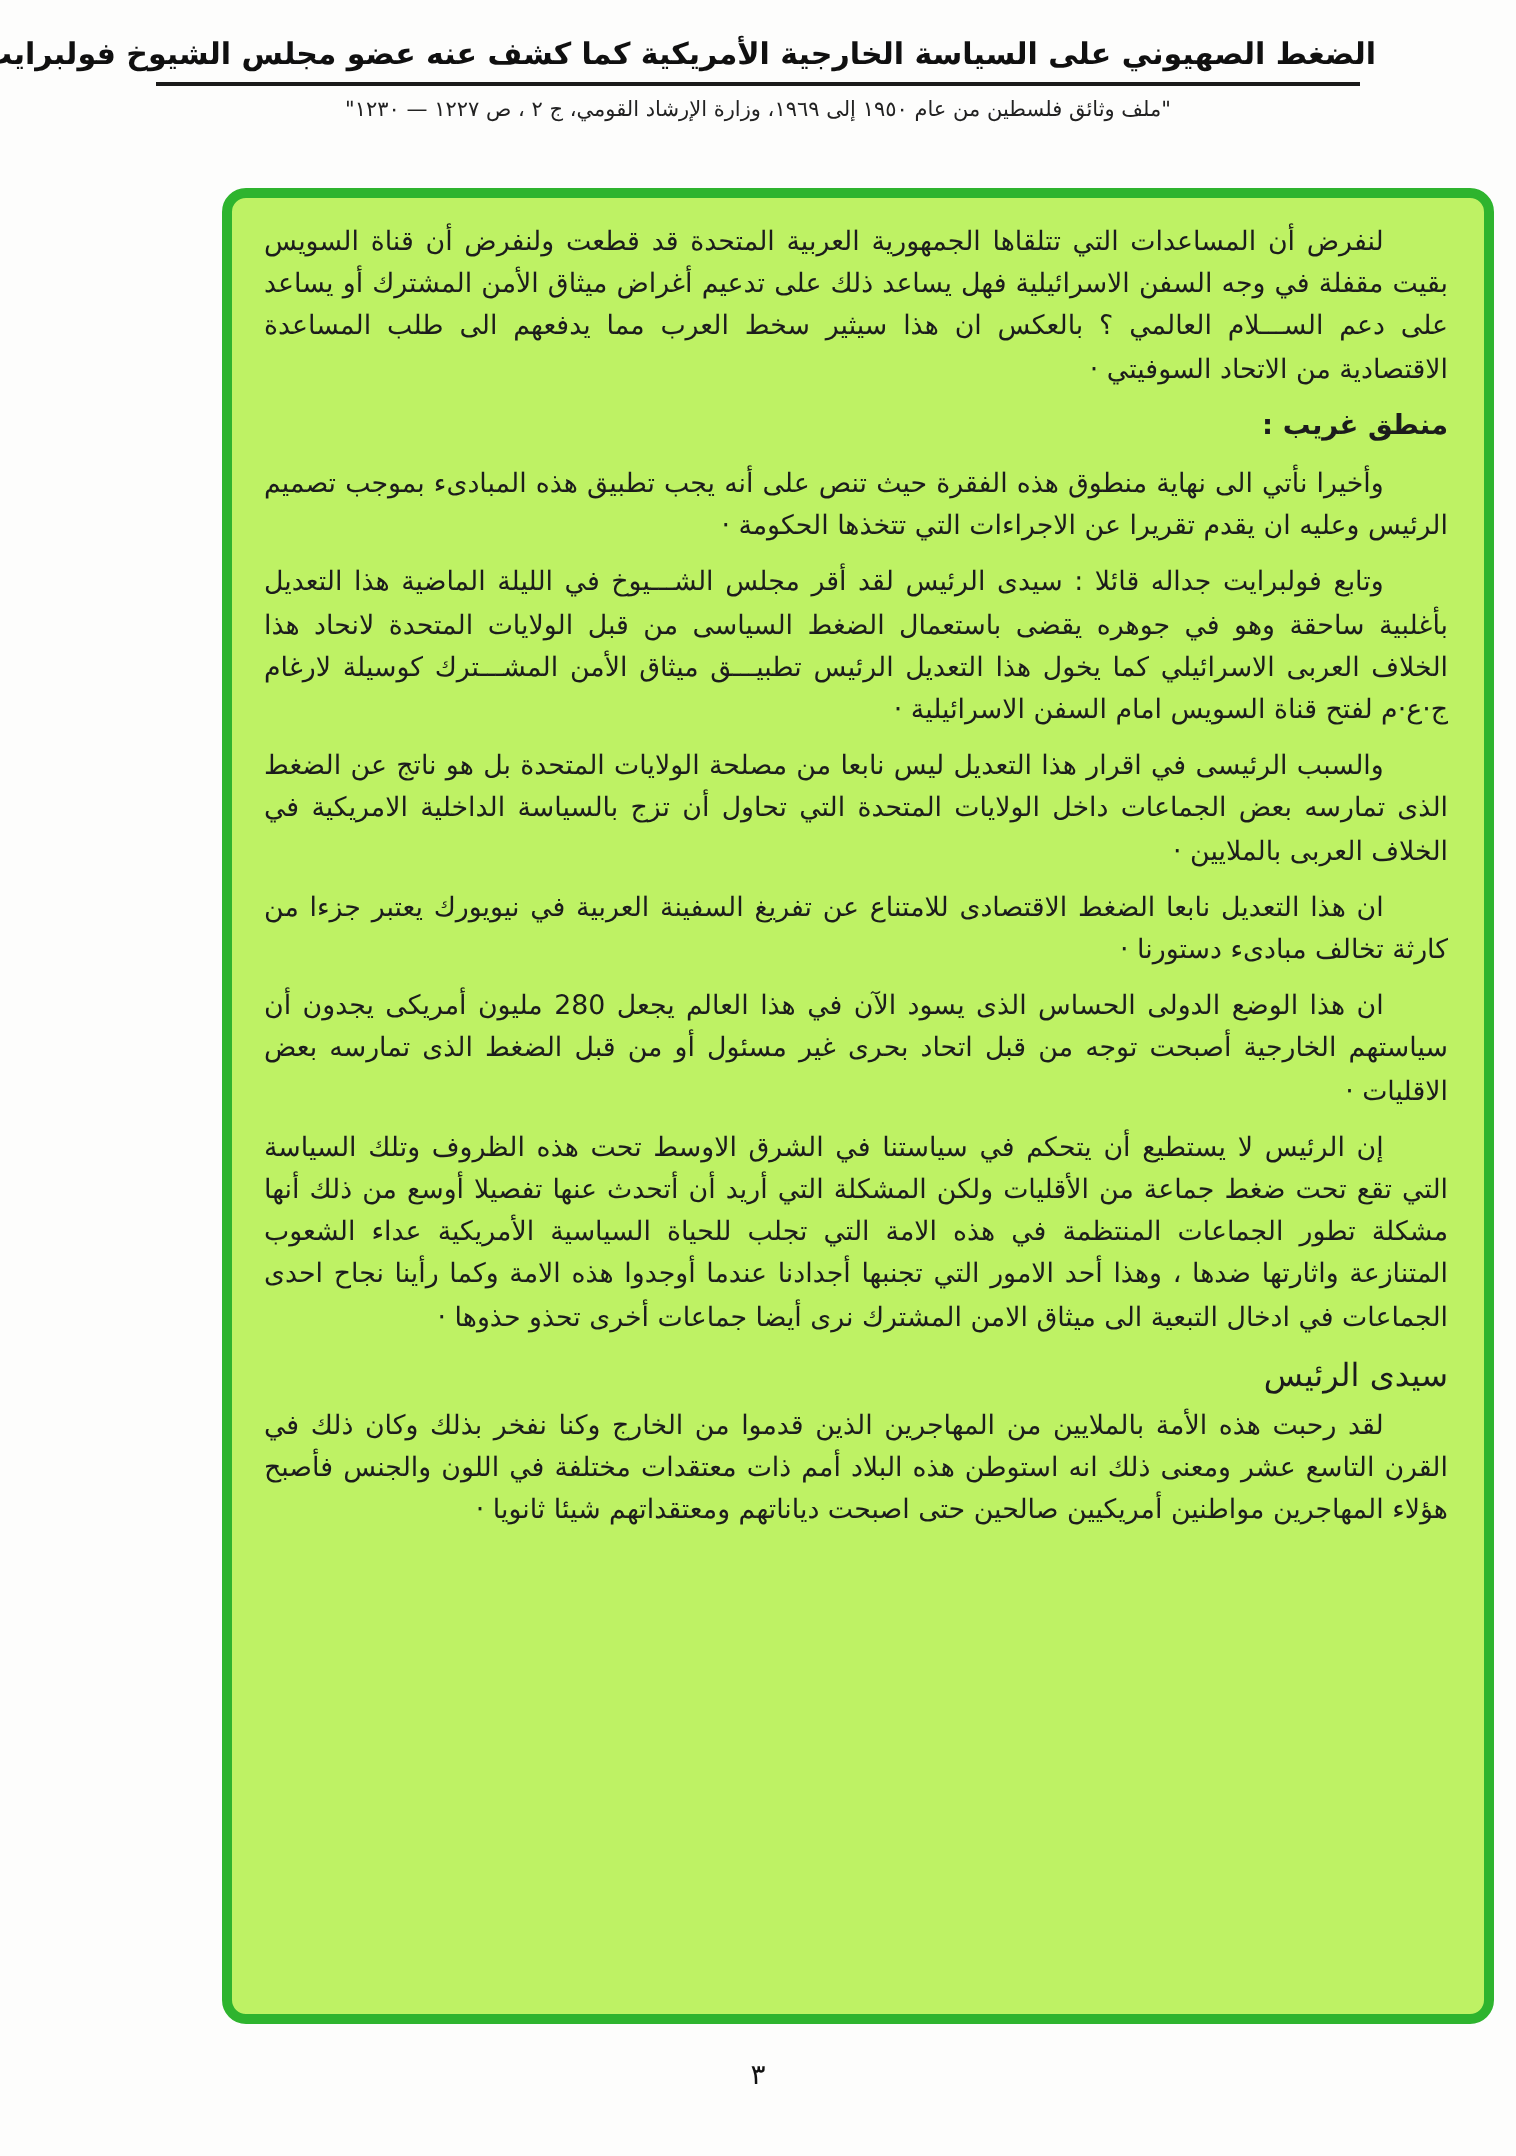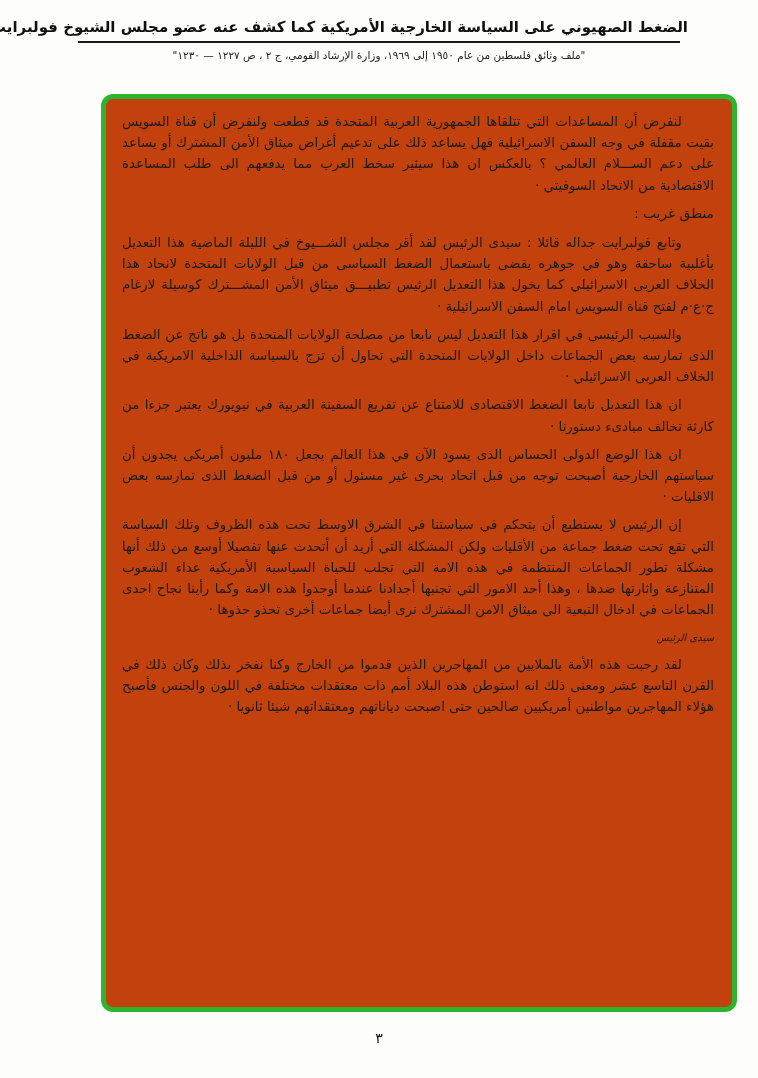--- a/index.html
+++ b/index.html
@@ -37,49 +37,48 @@
     margin: 3px 8px 5px 8px;
   }
   .doc-subtitle {
     font-size: 10.5px;
     color: #222222;
     line-height: 14px;
   }
   
   .content-frame {
     position: absolute;
-    left: 101px; top: 94px;
+    left: 111px; top: 94px;
     width: 636px; height: 918px;
     border: 5px solid #2eb42e;
     border-radius: 12px;
     padding: 12px 18px 8px 16px;
-    background: #c2410c;
+    background: #bef264;
     overflow: hidden;
   }
   .doc-body {
     direction: rtl;
     text-align: justify;
     font-size: 13.4px;
     line-height: 21.2px;
     color: #1c1c1c;
   }
   .doc-body p.paragraph {
     text-indent: 2.4em;
     margin-bottom: 7px;
   }
   .doc-body h2.heading {
     font-size: 13.8px;
-    font-weight: normal;
+    font-weight: bold;
     margin: 5px 0 8px 0;
   }
   .doc-body h2.heading-plain {
-    font-size: 10px;
+    font-size: 16px;
     font-weight: normal;
     margin: 4px 0 5px 0;
-    font-style: italic;
   }
   
   .page-number {
     position: absolute;
     bottom: 32px; left: 0; right: 0;
     text-align: center;
     font-size: 14px;
     color: #111111;
   }
 </style>
@@ -92,24 +91,25 @@
     <div class="doc-title">الضغط الصهيوني على السياسة الخارجية الأمريكية كما كشف عنه عضو مجلس الشيوخ فولبرايت</div>
     <div class="title-rule" style="border-top-color: rgb(26, 26, 26);"></div>
     <div class="doc-subtitle">"ملف وثائق فلسطين من عام ١٩٥٠ إلى ١٩٦٩، وزارة الإرشاد القومي، ج ٢ ، ص ١٢٢٧ — ١٢٣٠"</div>
   </header>
 
   <div class="content-frame" style="border-color: rgb(46, 180, 46);">
     <div class="doc-body">
 
     <p class="paragraph">لنفرض أن المساعدات التي تتلقاها الجمهورية العربية المتحدة قد قطعت ولنفرض أن قناة السويس بقيت مقفلة في وجه السفن الاسرائيلية فهل يساعد ذلك على تدعيم أغراض ميثاق الأمن المشترك أو يساعد على دعم الســـلام العالمي ؟ بالعكس ان هذا سيثير سخط العرب مما يدفعهم الى طلب المساعدة الاقتصادية من الاتحاد السوفيتي ·</p>
         <h2 class="heading">منطق غريب :</h2>
+        <p class="paragraph">وأخيرا نأتي الى نهاية منطوق هذه الفقرة حيث تنص على أنه يجب تطبيق هذه المبادىء بموجب تصميم الرئيس وعليه ان يقدم تقريرا عن الاجراءات التي تتخذها الحكومة ·</p>
         <p class="paragraph">وتابع فولبرايت جداله قائلا : سيدى الرئيس لقد أقر مجلس الشـــيوخ في الليلة الماضية هذا التعديل بأغلبية ساحقة وهو في جوهره يقضى باستعمال الضغط السياسى من قبل الولايات المتحدة لانحاد هذا الخلاف العربى الاسرائيلي كما يخول هذا التعديل الرئيس تطبيـــق ميثاق الأمن المشـــترك كوسيلة لارغام ج·ع·م لفتح قناة السويس امام السفن الاسرائيلية ·</p>
-        <p class="paragraph">والسبب الرئيسى في اقرار هذا التعديل ليس نابعا من مصلحة الولايات المتحدة بل هو ناتج عن الضغط الذى تمارسه بعض الجماعات داخل الولايات المتحدة التي تحاول أن تزج بالسياسة الداخلية الامريكية في الخلاف العربى الاسرائيلي ·</p>
+        <p class="paragraph">والسبب الرئيسى في اقرار هذا التعديل ليس نابعا من مصلحة الولايات المتحدة بل هو ناتج عن الضغط الذى تمارسه بعض الجماعات داخل الولايات المتحدة التي تحاول أن تزج بالسياسة الداخلية الامريكية في الخلاف العربى بالملايين ·</p>
         <p class="paragraph">ان هذا التعديل نابعا الضغط الاقتصادى للامتناع عن تفريغ السفينة العربية في نيويورك يعتبر جزءا من كارثة تخالف مبادىء دستورنا ·</p>
-        <p class="paragraph">ان هذا الوضع الدولى الحساس الذى يسود الآن في هذا العالم يجعل ١٨٠ مليون أمريكى يجدون أن سياستهم الخارجية أصبحت توجه من قبل اتحاد بحرى غير مسئول أو من قبل الضغط الذى تمارسه بعض الاقليات ·</p>
+        <p class="paragraph">ان هذا الوضع الدولى الحساس الذى يسود الآن في هذا العالم يجعل 280 مليون أمريكى يجدون أن سياستهم الخارجية أصبحت توجه من قبل اتحاد بحرى غير مسئول أو من قبل الضغط الذى تمارسه بعض الاقليات ·</p>
         <p class="paragraph">إن الرئيس لا يستطيع أن يتحكم في سياستنا في الشرق الاوسط تحت هذه الظروف وتلك السياسة التي تقع تحت ضغط جماعة من الأقليات ولكن المشكلة التي أريد أن أتحدث عنها تفصيلا أوسع من ذلك أنها مشكلة تطور الجماعات المنتظمة في هذه الامة التي تجلب للحياة السياسية الأمريكية عداء الشعوب المتنازعة واثارتها ضدها ، وهذا أحد الامور التي تجنبها أجدادنا عندما أوجدوا هذه الامة وكما رأينا نجاح احدى الجماعات في ادخال التبعية الى ميثاق الامن المشترك نرى أيضا جماعات أخرى تحذو حذوها ·</p>
         <h2 class="heading-plain">سيدى الرئيس</h2>
         <p class="paragraph">لقد رحبت هذه الأمة بالملايين من المهاجرين الذين قدموا من الخارج وكنا نفخر بذلك وكان ذلك في القرن التاسع عشر ومعنى ذلك انه استوطن هذه البلاد أمم ذات معتقدات مختلفة في اللون والجنس فأصبح هؤلاء المهاجرين مواطنين أمريكيين صالحين حتى اصبحت دياناتهم ومعتقداتهم شيئا ثانويا ·</p>
       </div>
   </div>
 
   <div class="page-number">٣</div>
 
 </div>
 

